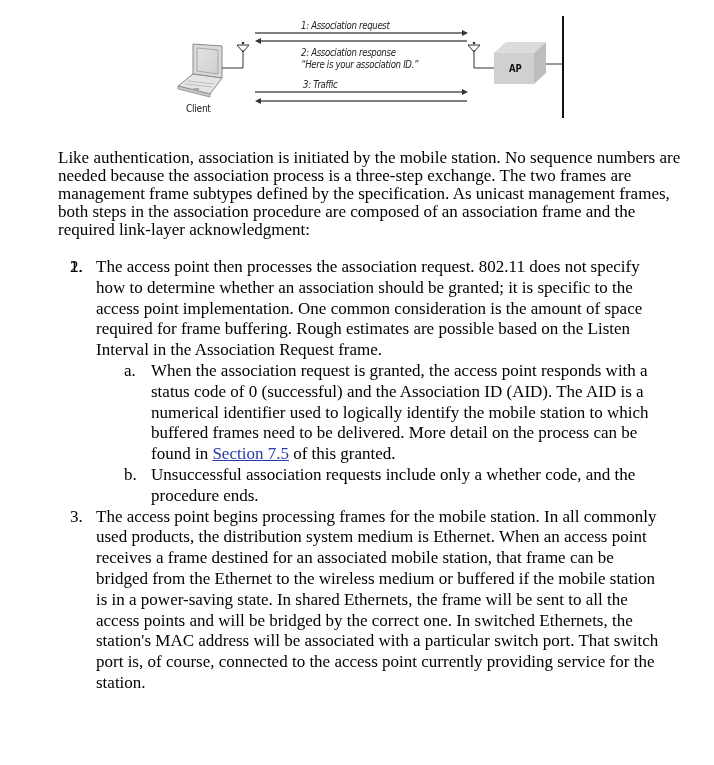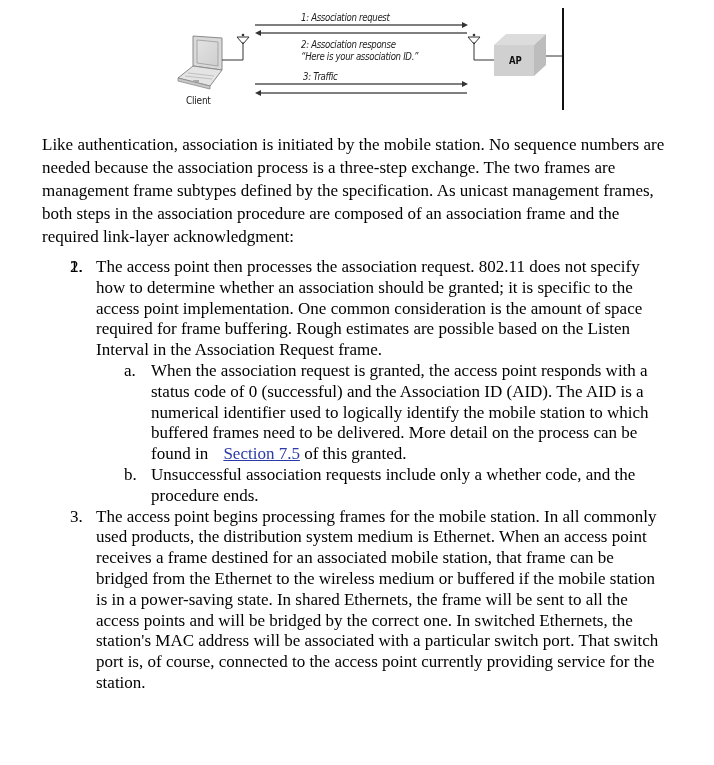--- a/index.html
+++ b/index.html
@@ -11,21 +11,21 @@
       width: 714px;
       height: 765px;
       position: relative;
       overflow: hidden;
       font-family: "Liberation Serif", "DejaVu Serif", serif;
       color: #000000;
     }
     .diagram {
       position: absolute;
       left: 0;
-      top: 0;
+      top: 8px;
       width: 602px;
       height: 120px;
       text-align: center;
     }
     .diagram svg {
       position: absolute;
       left: 0;
       top: 0;
     }
     .diag-label {
@@ -56,22 +56,22 @@
       color: #111;
       transform: scaleX(0.85);
       transform-origin: left top;
     }
     .intro {
       position: absolute;
       left: 42px;
       top: 133px;
       width: 625px;
       font-size: 17px;
-      line-height: 23px;
-      margin: 0;
+      line-height: 18px;
+      margin: 16px;
     }
     .steps {
       position: absolute;
       left: 42px;
       top: 257px;
       width: 620px;
       margin: 0;
       padding: 0;
       list-style: none;
       font-size: 17px;
@@ -97,21 +97,20 @@
     }
     .substep-num {
       position: absolute;
       left: 28px;
       top: 0;
     }
     a.xref {
       color: #1a0dab;
       color: #2b3aa8;
       text-decoration: underline;
-      margin-left: 11px;
     }
   </style>
 </head>
 <body>
 
 <div class="diagram">
   <svg width="714" height="120" viewBox="0 0 714 120">
     <defs>
       <linearGradient id="scr" x1="0" y1="0" x2="1" y2="1">
         <stop offset="0" stop-color="#e2e2e2"></stop>

